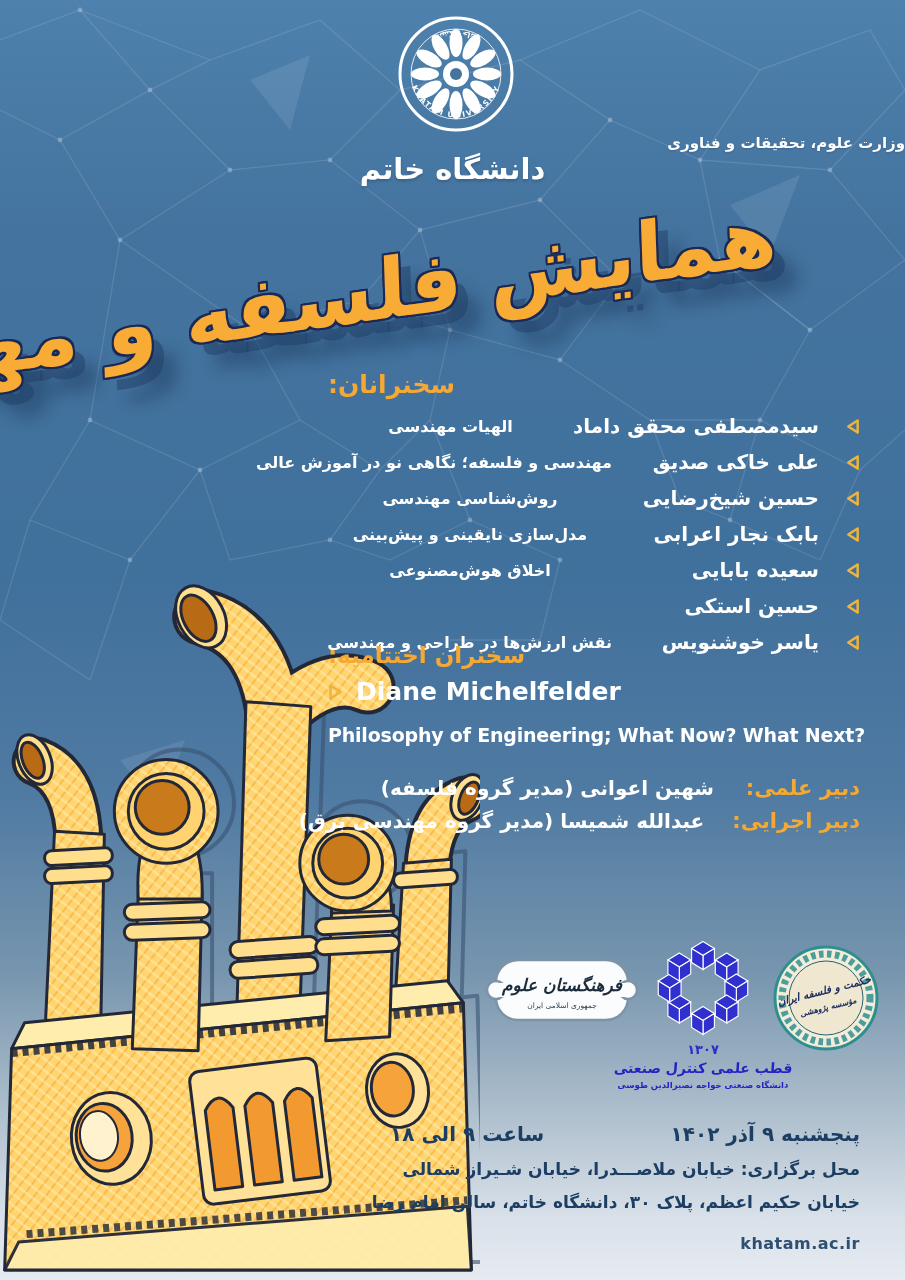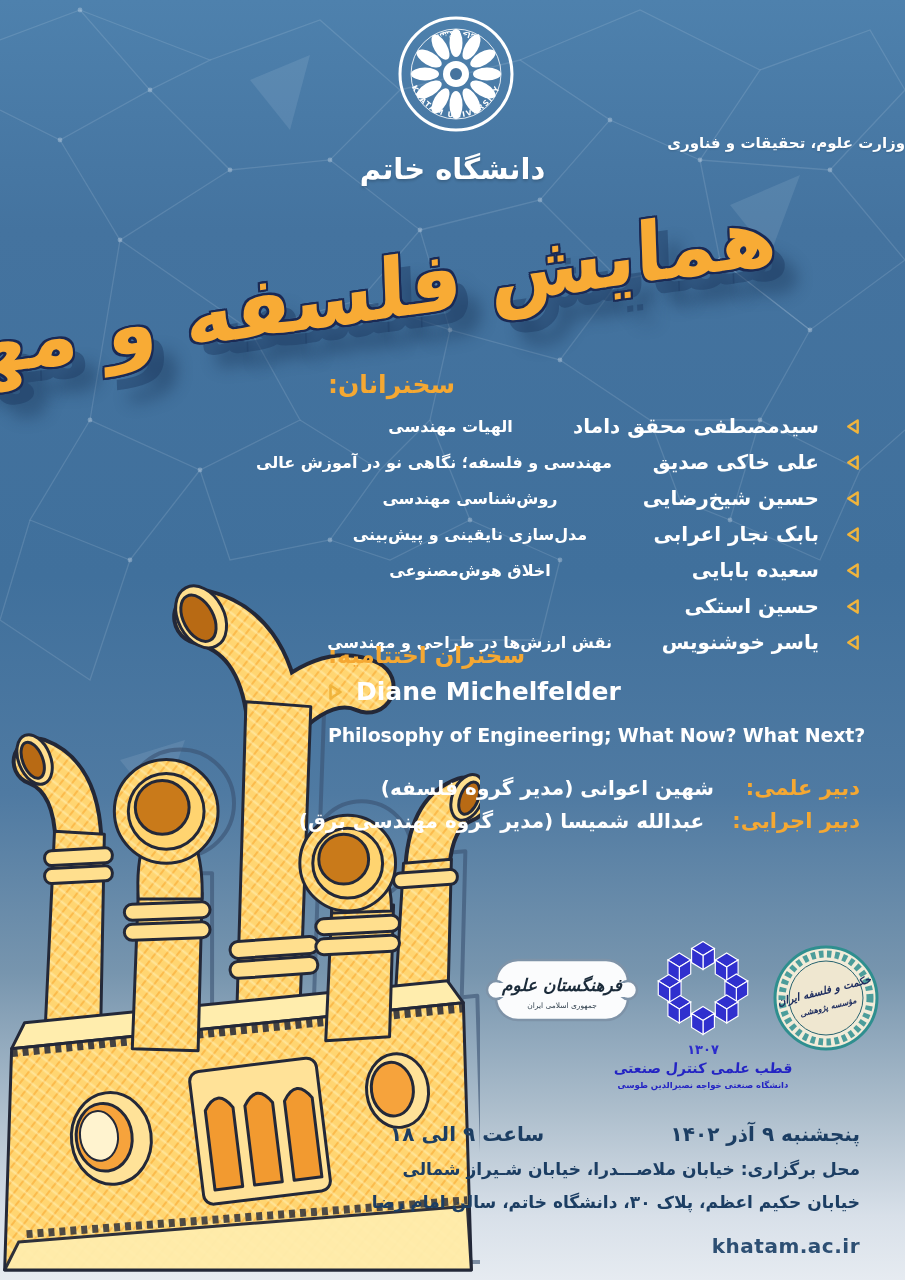--- a/index.html
+++ b/index.html
@@ -43,21 +43,21 @@
   .kntu{left:648px;top:936px;width:110px;display:flex;flex-direction:column;align-items:center;direction:rtl;}
   .kntu-year{color:#2b2bcd;font-size:13px;font-weight:bold;margin-top:2px;}
   .kntu-l1{color:#2424c4;font-size:14px;font-weight:bold;white-space:nowrap;margin-top:3px;transform:skewX(-4deg);}
   .kntu-l2{color:#2424c4;font-size:8.5px;font-weight:bold;white-space:nowrap;margin-top:4px;}
   
   .footer{top:1122px;right:45px;width:470px;direction:rtl;color:#1c3e63;}
   .frow1{display:flex;justify-content:space-between;align-items:baseline;font-size:20px;font-weight:bold;}
   .frow{font-size:17px;font-weight:bold;text-align:right;margin-top:13px;white-space:nowrap;}
   .frow4{display:flex;justify-content:space-between;align-items:baseline;margin-top:22px;}
   .site-label{font-size:20px;font-weight:bold;}
-  .site-url{direction:ltr;font-size:20px;font-weight:bold;color:#2d4f73;letter-spacing:.5px;margin-left:44px;}
+  .site-url{direction:ltr;font-size:16px;font-weight:bold;color:#2d4f73;letter-spacing:.5px;margin-left:44px;}
 </style>
 </head>
 <body>
 
 <div class="poster">
 
   <svg class="abs" style="left:0;top:0" width="905" height="1280" viewBox="0 0 905 1280">
     <g stroke="#d9e7f2" stroke-opacity="0.15" fill="none" stroke-width="1.3">
       <polyline points="0,40 80,10 150,90 60,140 0,110"></polyline>
       <polyline points="80,10 210,60 150,90 230,170 120,240 60,140"></polyline>

